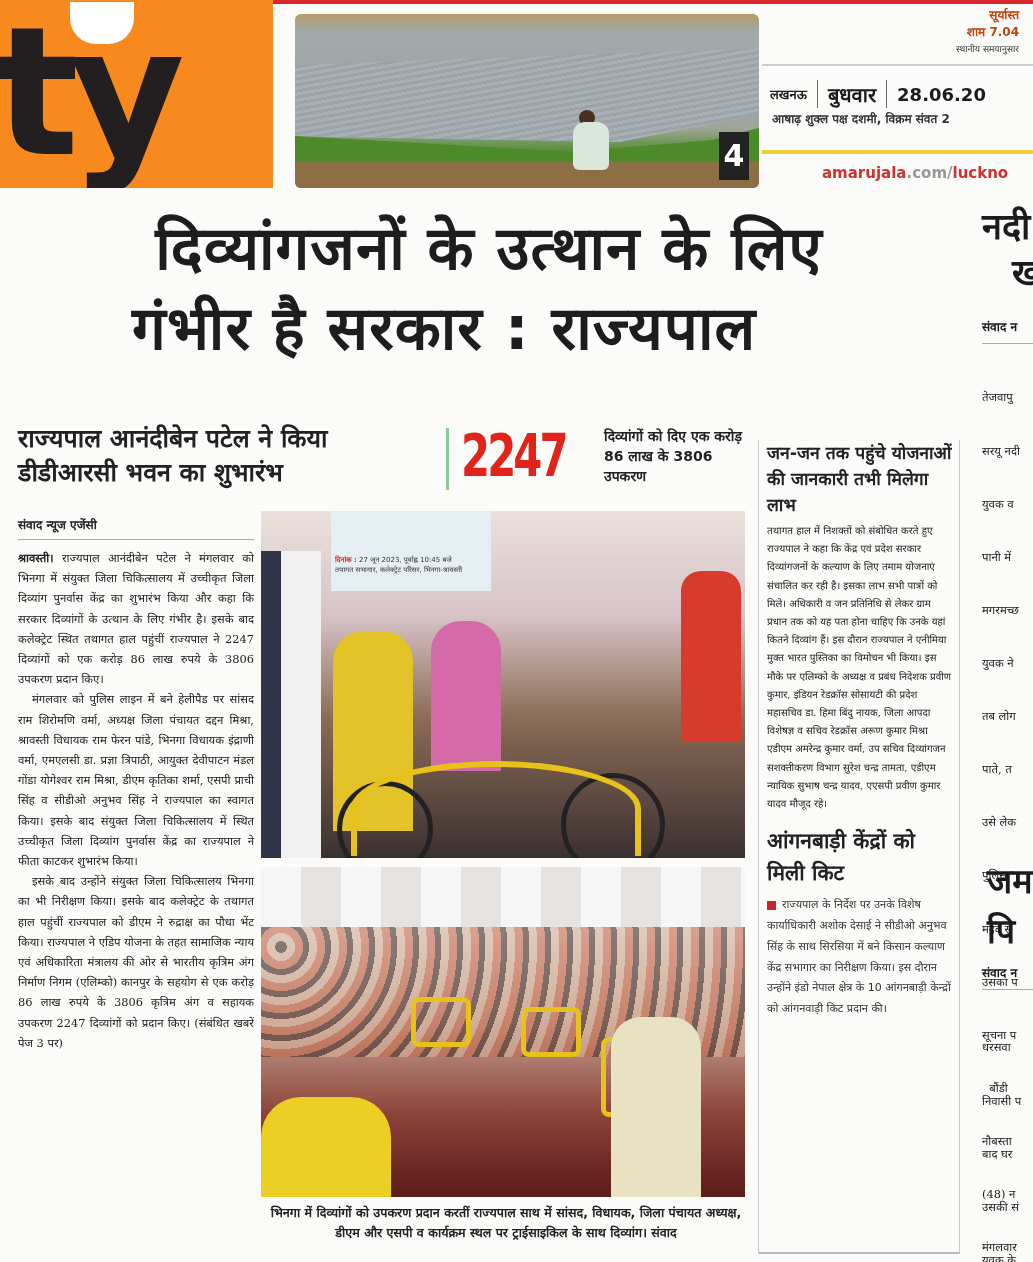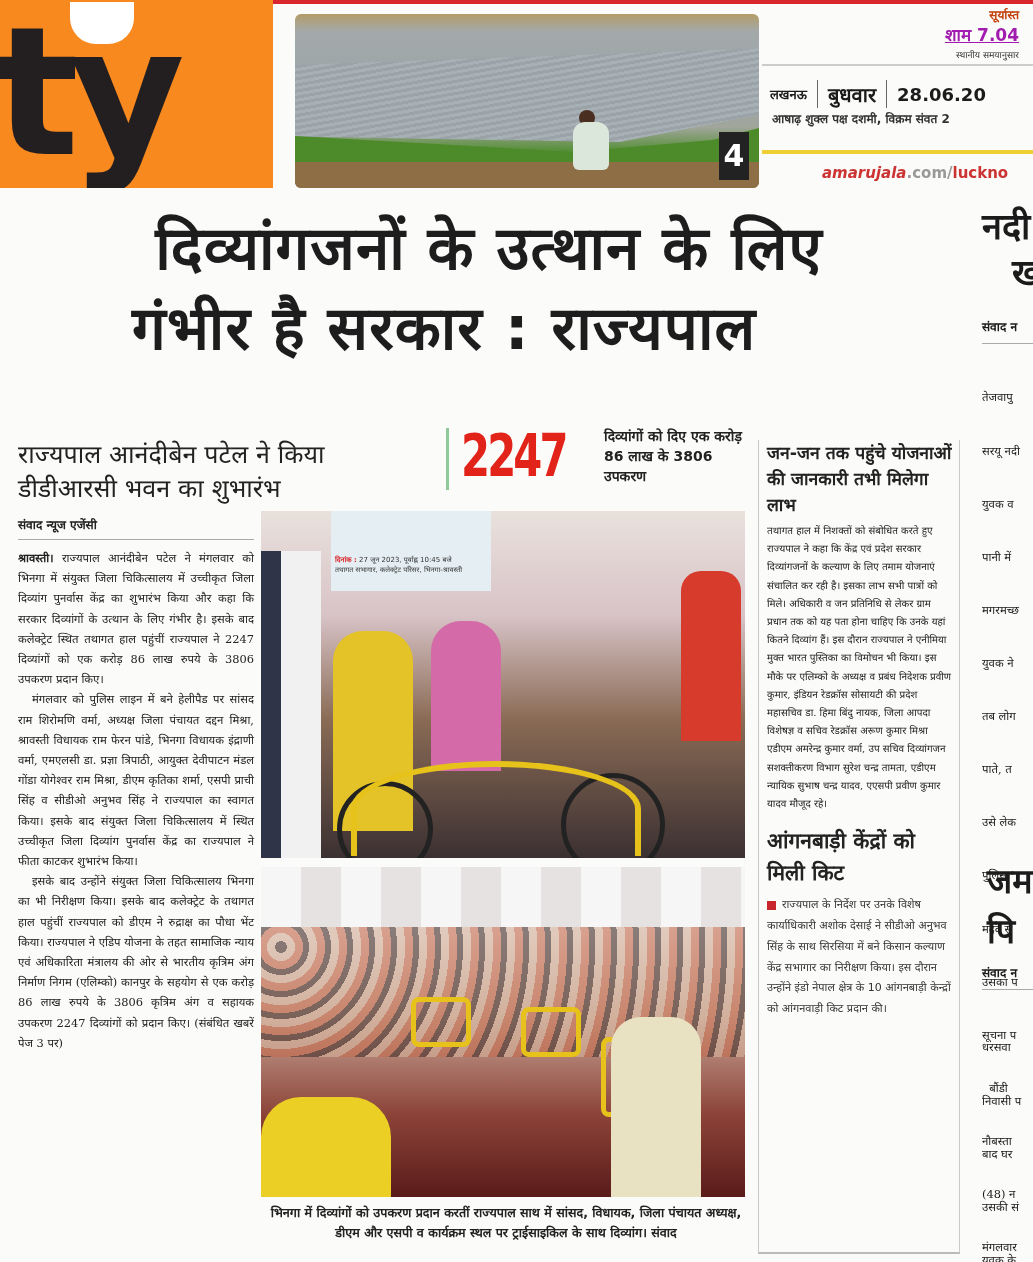--- a/index.html
+++ b/index.html
@@ -22,40 +22,40 @@
     background: repeating-linear-gradient(170deg, #a7b0b5 0 3px, #9ba3a8 3px 6px); clip-path: polygon(0 30%, 100% 15%, 100% 75%, 70% 100%, 0 95%); }
   .hphoto .grass { position: absolute; left: 0; bottom: 20px; width: 100%; height: 40px; background: #4c8a2a; clip-path: polygon(0 20%, 60% 60%, 90% 30%, 100% 0, 100% 100%, 0 100%); }
   .hphoto .soil { position: absolute; left: 0; bottom: 0; width: 100%; height: 26px; background: #8e6e45; }
   .hphoto .person { position: absolute; left: 278px; top: 108px; width: 36px; height: 48px; background: #dce7dc; border-radius: 12px 12px 6px 6px; }
   .hphoto .head { position: absolute; left: 284px; top: 96px; width: 16px; height: 16px; background: #4a2f21; border-radius: 50%; }
   .hphoto .pagenum { position: absolute; right: 10px; top: 118px; width: 30px; height: 48px; background: #222; color: #fff; font-weight: bold; font-size: 30px; text-align: center; line-height: 48px; }
 
   
   .sunset { position: absolute; right: 14px; top: 6px; text-align: right; }
   .sunset .lbl { color: #c2410c; font-size: 12px; font-weight: bold; }
-  .sunset .time { font-size: 17px; font-weight: bold; color: #a21caf; text-decoration: underline; }
+  .sunset .time { font-size: 12px; font-weight: bold; color: #c2410c; }
   .sunset .note { font-size: 9px; color: #333; margin-top: 2px; }
   .rule1 { position: absolute; left: 762px; top: 64px; width: 271px; height: 2px; background: #ccc; }
   .dateline { position: absolute; left: 770px; top: 80px; display: flex; align-items: center; white-space: nowrap; }
   .dateline .city { font-size: 13px; font-weight: bold; }
   .dateline .sep { width: 1px; height: 28px; background: #666; margin: 0 10px; }
   .dateline .day { font-size: 20px; font-weight: bold; }
   .dateline .date { font-size: 18px; font-weight: bold; }
   .calendar { position: absolute; left: 772px; top: 110px; font-size: 12px; font-weight: bold; color: #333; white-space: nowrap; }
   .yellow { position: absolute; left: 762px; top: 150px; width: 271px; height: 4px; background: #f0cf34; }
   .site { position: absolute; left: 822px; top: 164px; font-size: 15px; font-weight: bold; color: #999; white-space: nowrap; }
-  .site .brand { color: #cc3333; font-style: italic; }
+  .site .brand { color: #cc3333; }
   .site .path { color: #cc3333; }
 
   
   .headline { position: absolute; left: 14px; top: 208px; width: 950px; text-align: center; font-family: "DejaVu Sans", sans-serif; font-weight: bold; font-size: 60px; line-height: 80px; color: #1d1d1d; letter-spacing: 1px; }
   .headline .l2 { display: block; margin-right: 90px; }
 
   
-  .subhead { position: absolute; left: 18px; top: 422px; width: 410px; font-weight: normal; font-size: 25px; line-height: 34px; color: #222; margin-top: 16px; }
+  .subhead { position: absolute; left: 18px; top: 422px; width: 410px; font-weight: bold; font-size: 25px; line-height: 34px; color: #222; }
   .greenbar { position: absolute; left: 446px; top: 428px; width: 3px; height: 62px; background: #8ec99a; }
   .bignum { position: absolute; left: 461px; top: 418px; font-family: "DejaVu Sans", sans-serif; font-weight: bold; font-size: 58px; color: #e2231a; letter-spacing: -4px; transform: scaleX(0.72); transform-origin: left; line-height: 76px; }
   .bignum-cap { position: absolute; left: 604px; top: 426px; width: 150px; font-size: 14px; font-weight: bold; line-height: 20px; color: #222; }
 
   
   .leftcol { position: absolute; left: 18px; top: 516px; width: 236px; }
   .byline { font-size: 12px; font-weight: bold; color: #222; padding-bottom: 6px; border-bottom: 1px solid #aaa; }
   .body { font-family: "DejaVu Serif", serif; font-size: 11.4px; line-height: 20.2px; color: #222; text-align: justify; margin-top: 8px; }
   .body p { text-indent: 14px; }
   .body p.first { text-indent: 0; }

